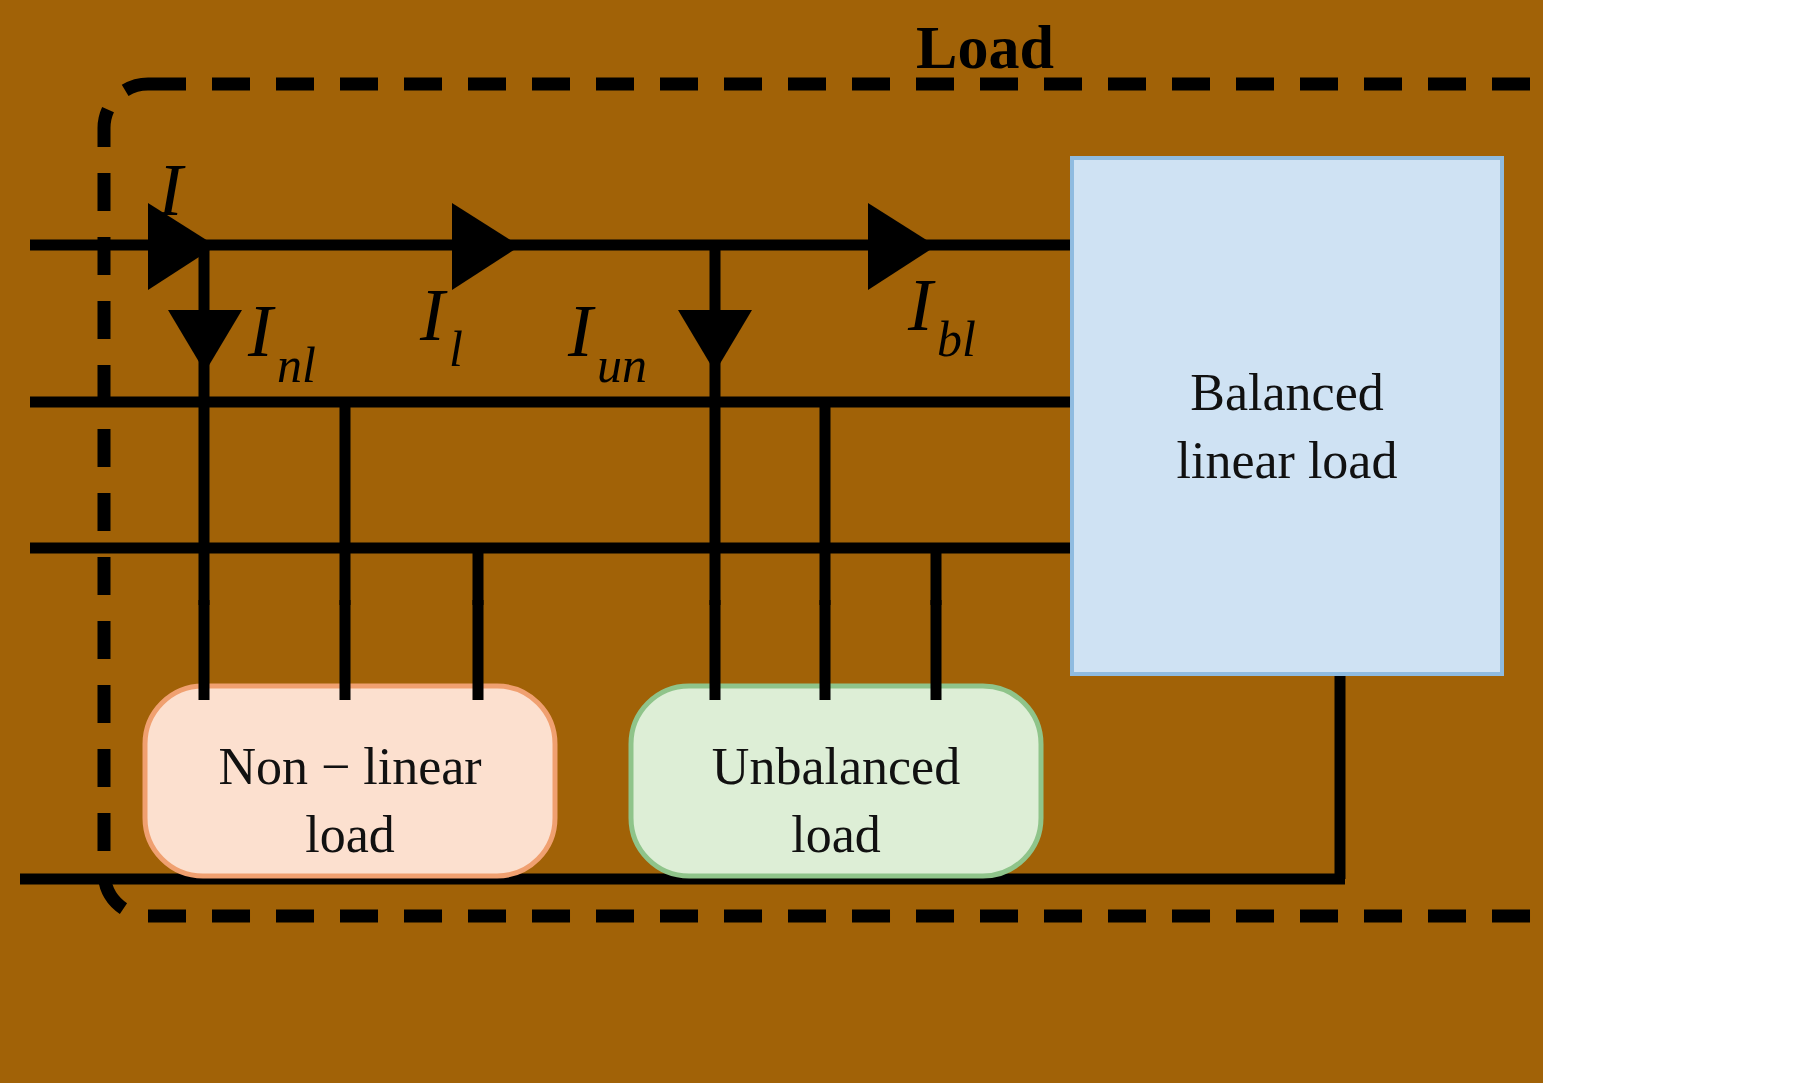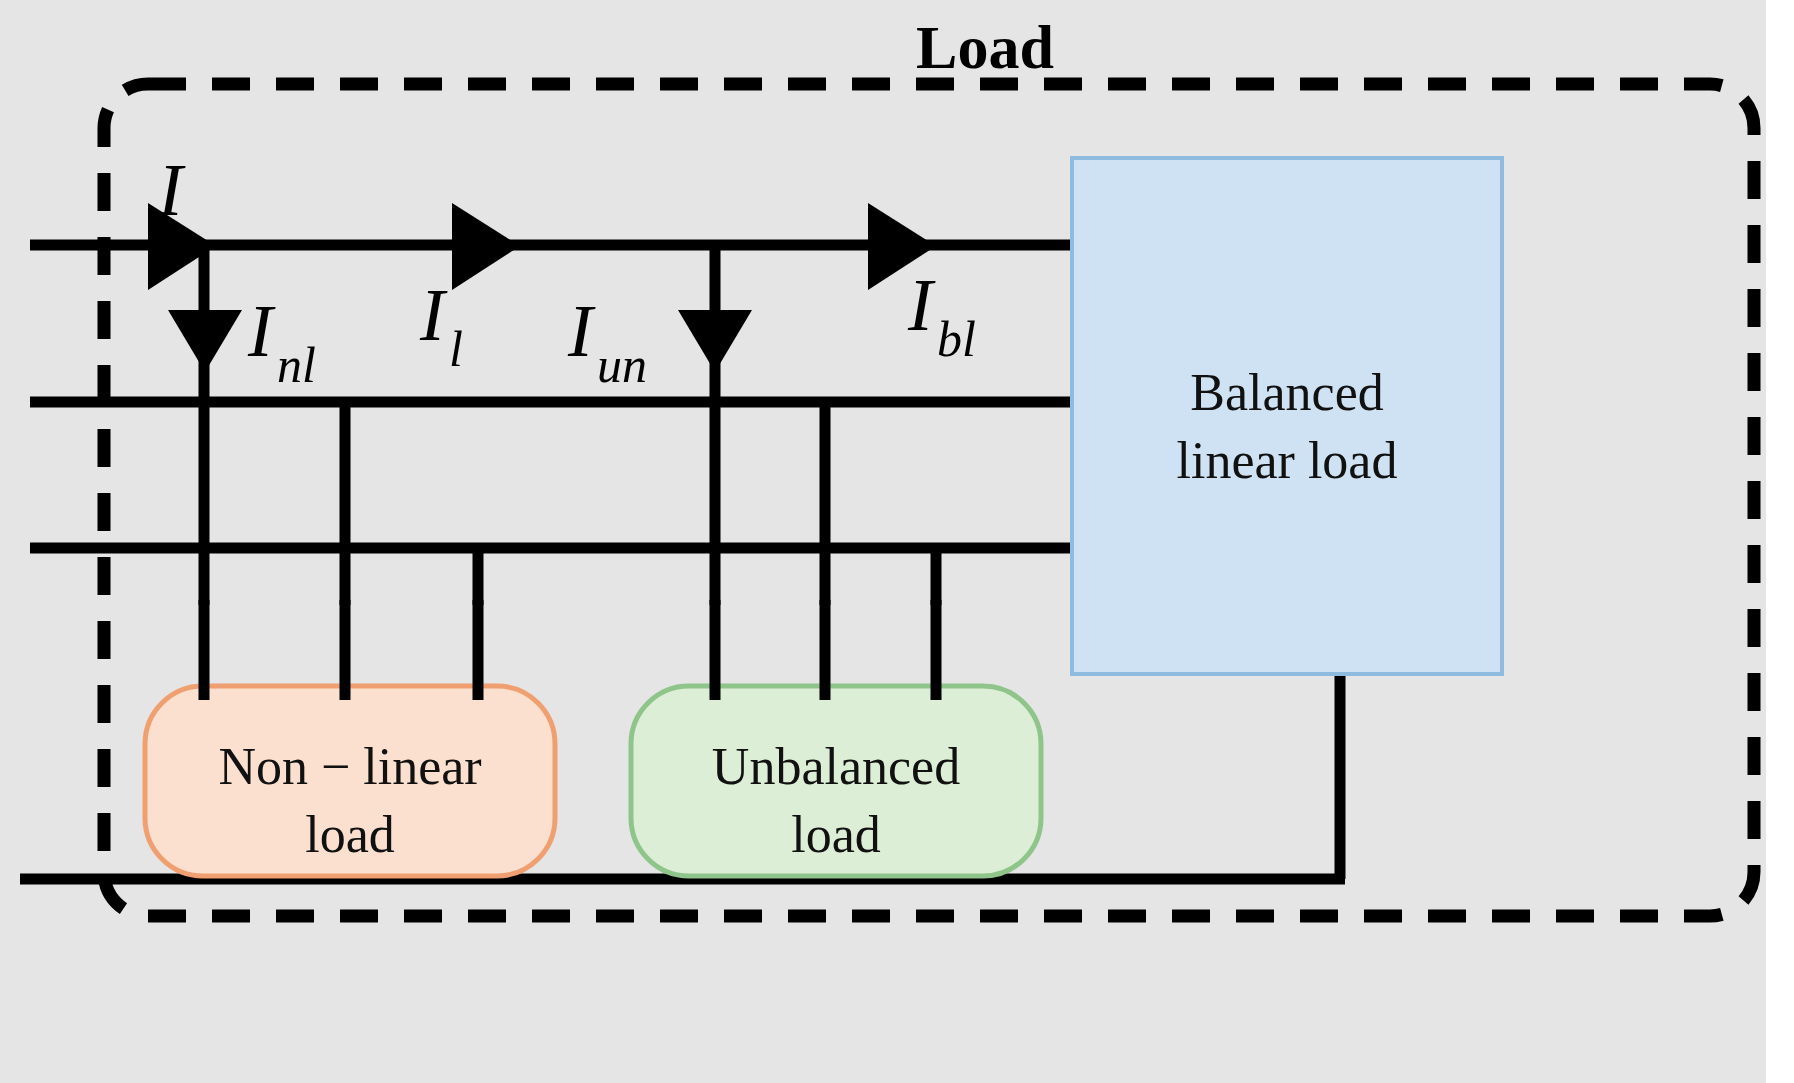--- a/index.html
+++ b/index.html
@@ -3,23 +3,23 @@
 <meta charset="utf-8">
 <title>Load Diagram</title>
 <style>
   html, body {
     margin: 0;
     padding: 0;
     background: #ffffff;
   }
   #stage {
     position: relative;
-    width: 1766px;
+    width: 1543px;
     height: 1083px;
-    background: #e5e5e5;
+    background: #a16207;
     font-family: "Liberation Serif", "DejaVu Serif", serif;
     overflow: hidden;
     text-decoration: underline;
   }
   #diagram-svg {
     position: absolute;
     left: 0;
     top: 0;
     width: 1794px;
     height: 1083px;

